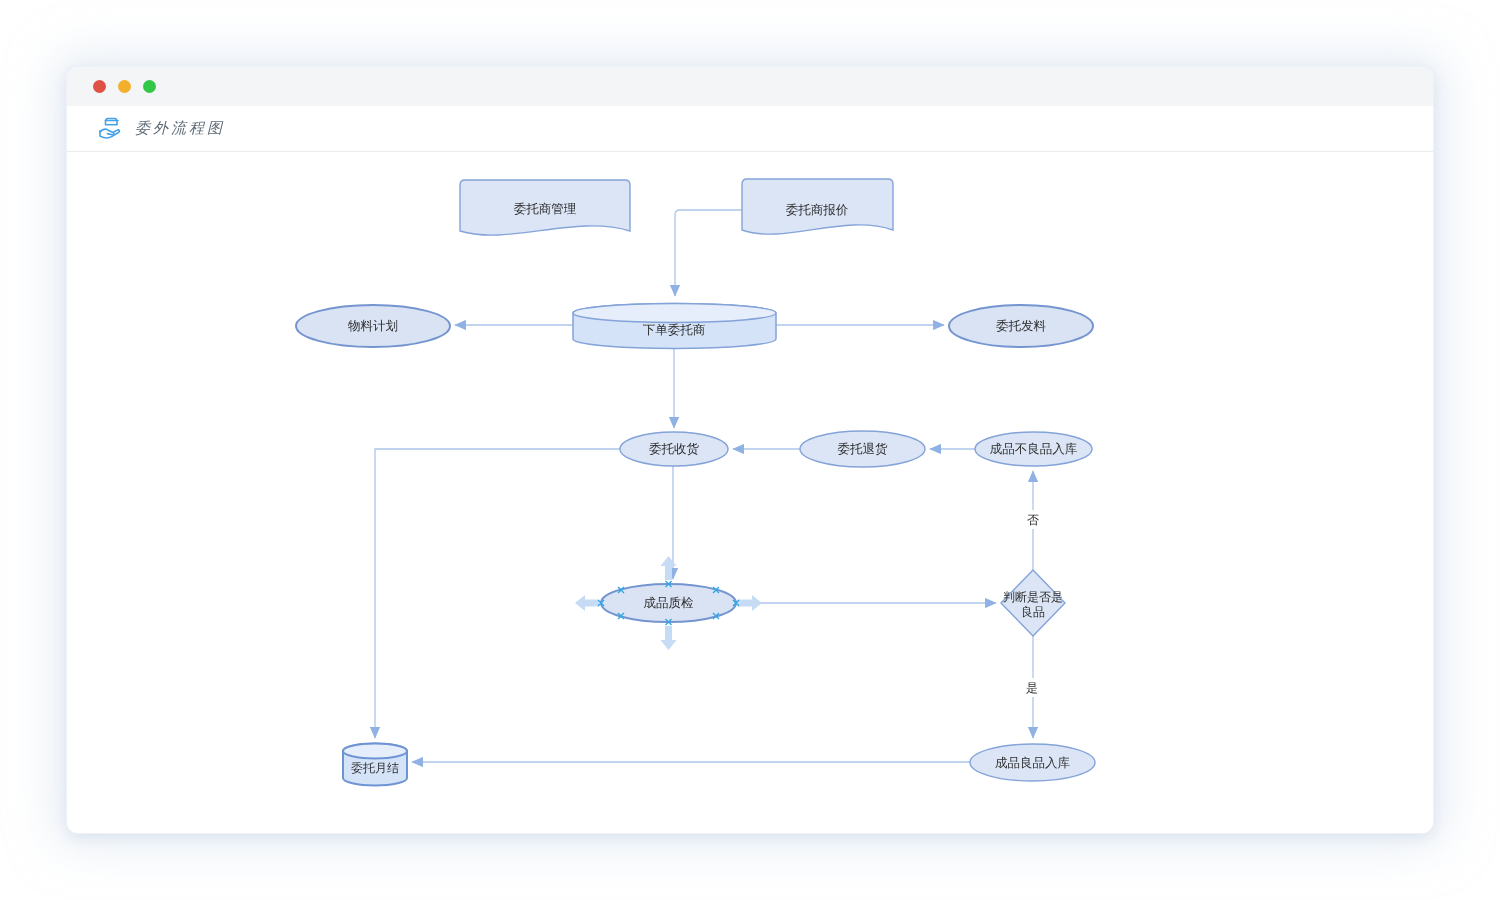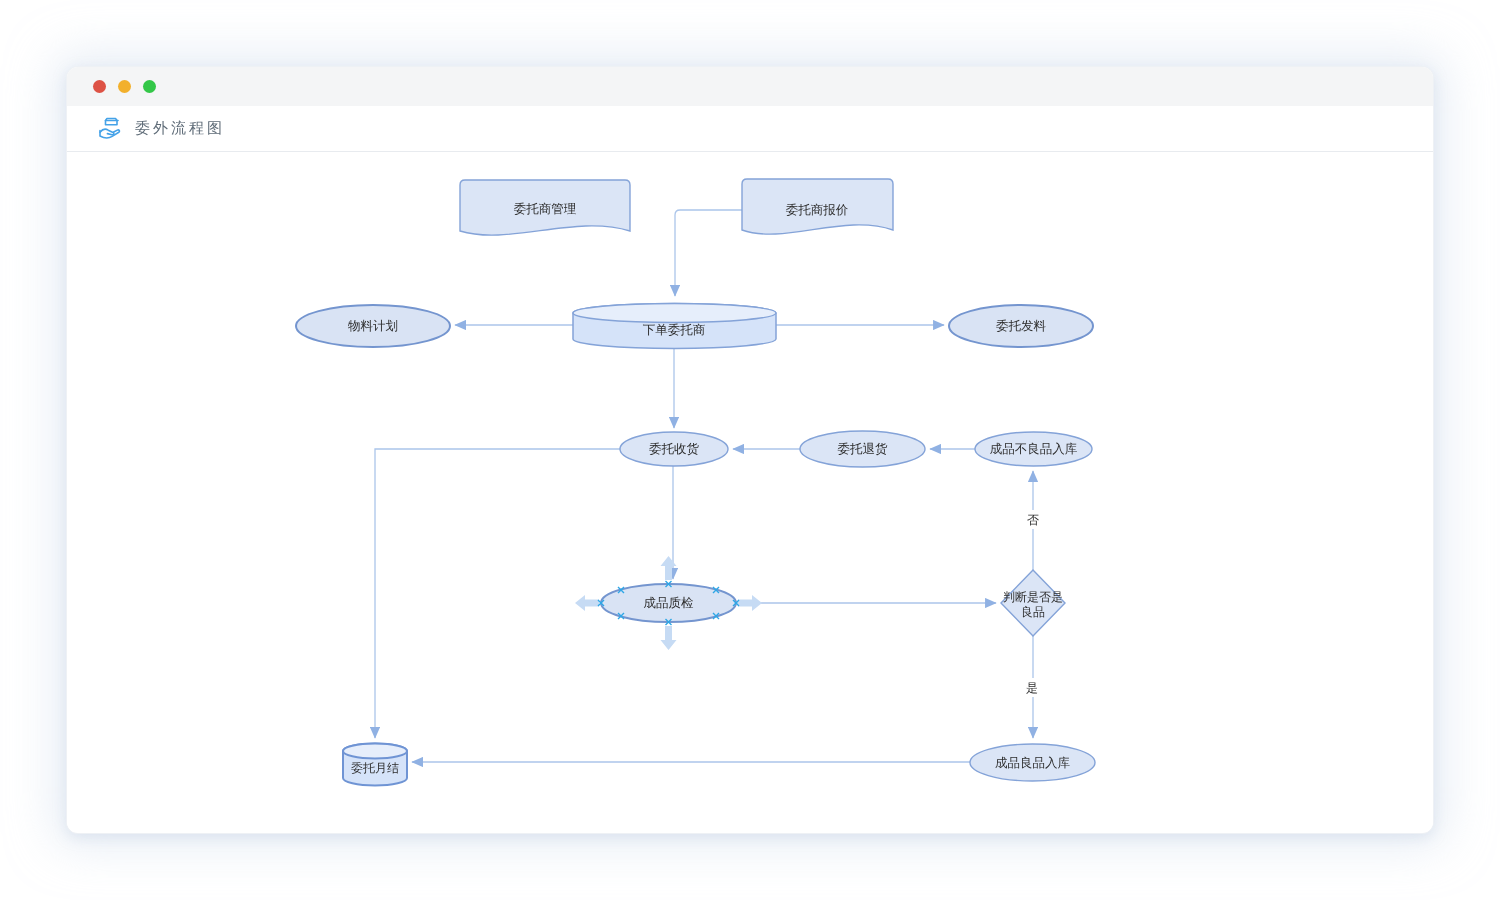--- a/index.html
+++ b/index.html
@@ -15,21 +15,21 @@
   .titlebar{
     height:39px;background:#f4f5f6;display:flex;align-items:center;
     padding-left:26px;gap:12px;
   }
   .dot{width:13px;height:13px;border-radius:50%;cursor:pointer;}
   .dot.red{background:#dd5245;}
   .dot.yellow{background:#f2b02c;}
   .dot.green{background:#33c748;}
   .header{
     height:45px;background:#ffffff;border-bottom:1px solid #e8ebef;
-    display:flex;align-items:center;padding-left:30px;gap:11px;
+    display:flex;align-items:center;padding-left:30px;gap:11px;font-style:italic;
   }
   .page-title{color:#5e6b77;font-size:15px;letter-spacing:3px;}
   .canvas{position:relative;height:680px;background:#ffffff;}
   svg text{font-family:"Liberation Sans",sans-serif;}
   .lbl{font-size:12.5px;fill:#2e2e2e;text-anchor:middle;}
   .lbl-sm{font-size:12px;fill:#2e2e2e;text-anchor:middle;}
   .shape{fill:#dbe5f6;stroke:#84a3d8;stroke-width:1.4;}
   .shape-em{fill:#d9e3f4;stroke:#7495cf;stroke-width:2;}
   .cyl{fill:#d5e3f9;stroke:#84a3d8;stroke-width:1.5;}
   .cyl-top{fill:#e6eefb;stroke:#84a3d8;stroke-width:1.5;}

